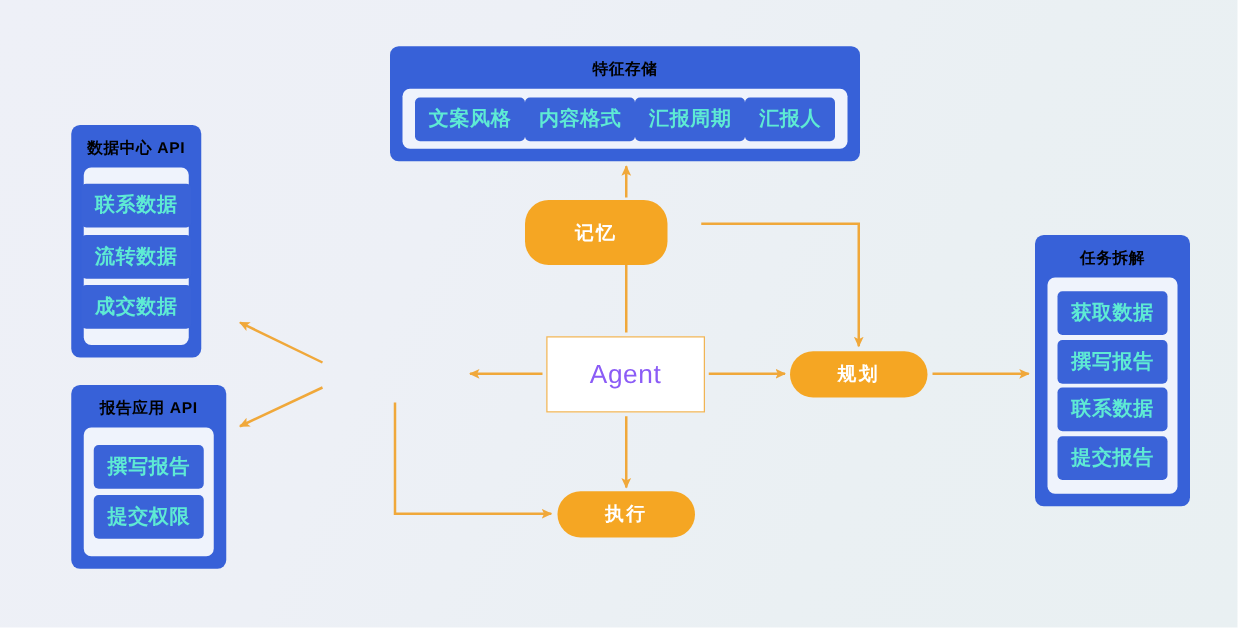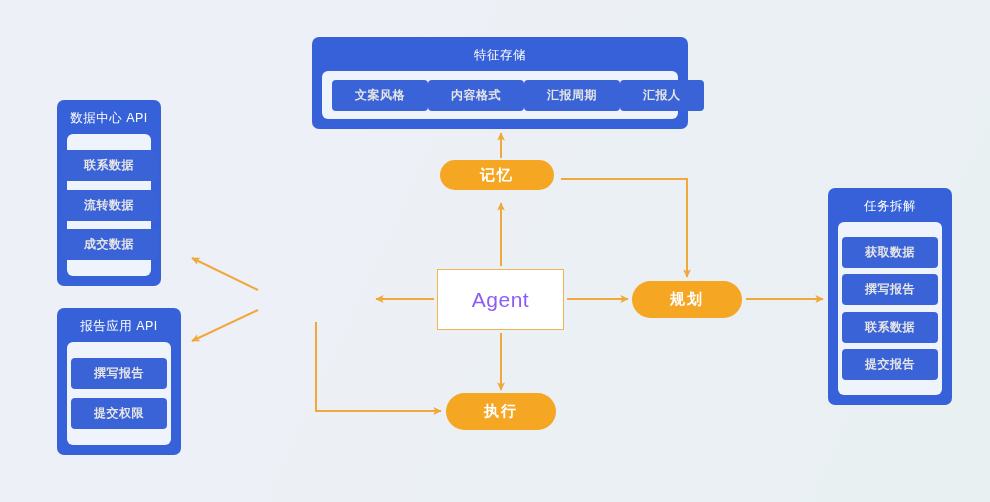--- a/index.html
+++ b/index.html
@@ -31,23 +31,23 @@
   .panel {
     position: absolute;
     background: #3761d8;
     border-radius: 7px;
     box-sizing: border-box;
     padding: 9px 10px 10px 10px;
     display: flex;
     flex-direction: column;
   }
   .panel-title {
-    color: #ffffff;
+    color: #000000;
     font-size: 12.5px;
-    font-weight: normal;
+    font-weight: bold;
     text-align: center;
     letter-spacing: .5px;
     line-height: 18px;
     margin-bottom: 7px;
   }
   .panel-body {
     flex: 1;
     background: #eff3fc;
     border-radius: 6px;
     display: flex;
@@ -59,27 +59,27 @@
     justify-content: space-evenly;
     padding: 8px 0;
   }
   .panel-body.horizontal {
     flex-direction: row;
     justify-content: space-evenly;
     padding: 0 10px;
   }
   .chip {
     background: #3a63d8;
-    color: #e5e5e5;
-    font-size: 12px;
+    color: #5eead4;
+    font-size: 16px;
     font-weight: bold;
     letter-spacing: .5px;
     border-radius: 4px;
     text-align: center;
-    padding: 7px 23px;
+    padding: 7px 11px;
     white-space: nowrap;
     box-sizing: border-box;
   }
   .panel-body.vertical .chip { min-width: 68px; }
 
   
   #panel-feature   { left: 312px; top: 37px;  width: 376px; height: 92px; }
   #panel-datacenter{ left: 57px;  top: 100px; width: 104px; height: 186px; }
   #panel-report    { left: 57px;  top: 308px; width: 124px; height: 147px; }
   #panel-task      { left: 828px; top: 188px; width: 124px; height: 217px; }
@@ -91,21 +91,21 @@
     color: #ffffff;
     border-radius: 19px;
     font-size: 15px;
     font-weight: bold;
     letter-spacing: 2px;
     display: flex;
     align-items: center;
     justify-content: center;
     box-sizing: border-box;
   }
-  #node-memory { left: 440px; top: 160px; width: 114px; height: 30px; }
+  #node-memory { left: 420px; top: 160px; width: 114px; height: 52px; }
   #node-tool   { left: 261px; top: 281px; width: 110px; height: 37px; }
   #node-plan   { left: 632px; top: 281px; width: 110px; height: 37px; }
   #node-exec   { left: 446px; top: 393px; width: 110px; height: 37px; }
 
   #node-agent {
     position: absolute;
     left: 437px; top: 269px;
     width: 127px; height: 61px;
     background: #ffffff;
     border: 1.5px solid #f0b455;

